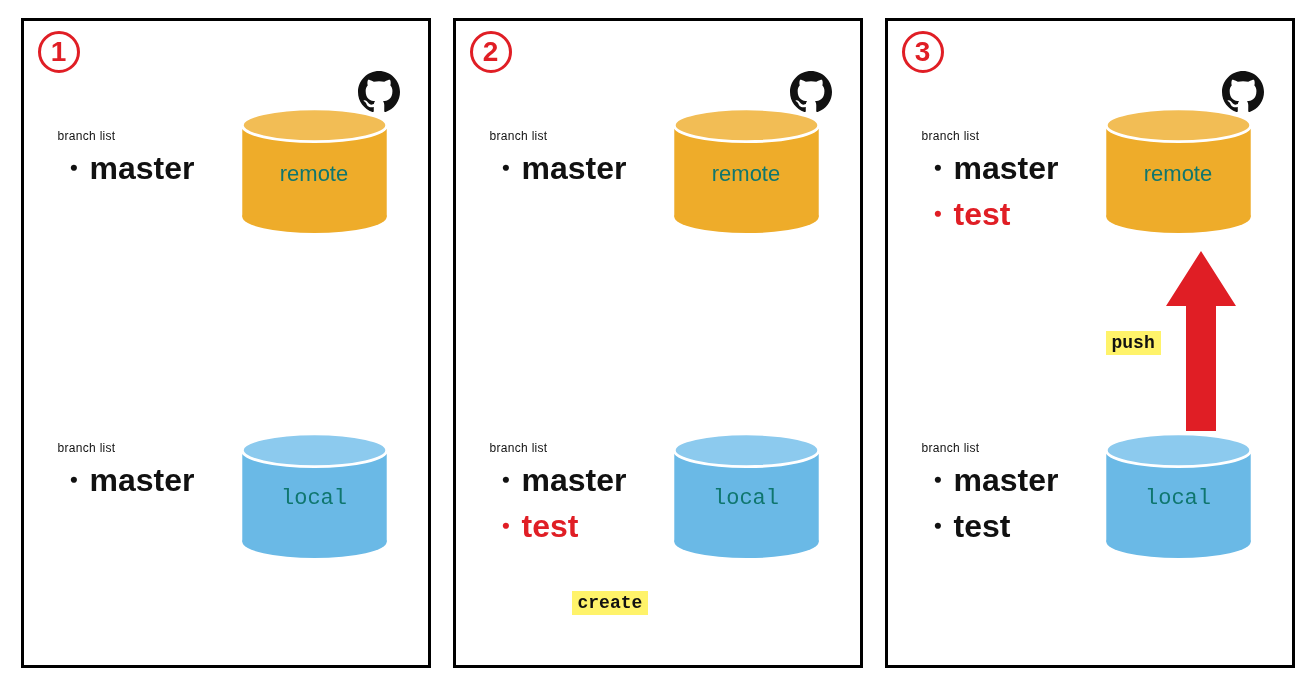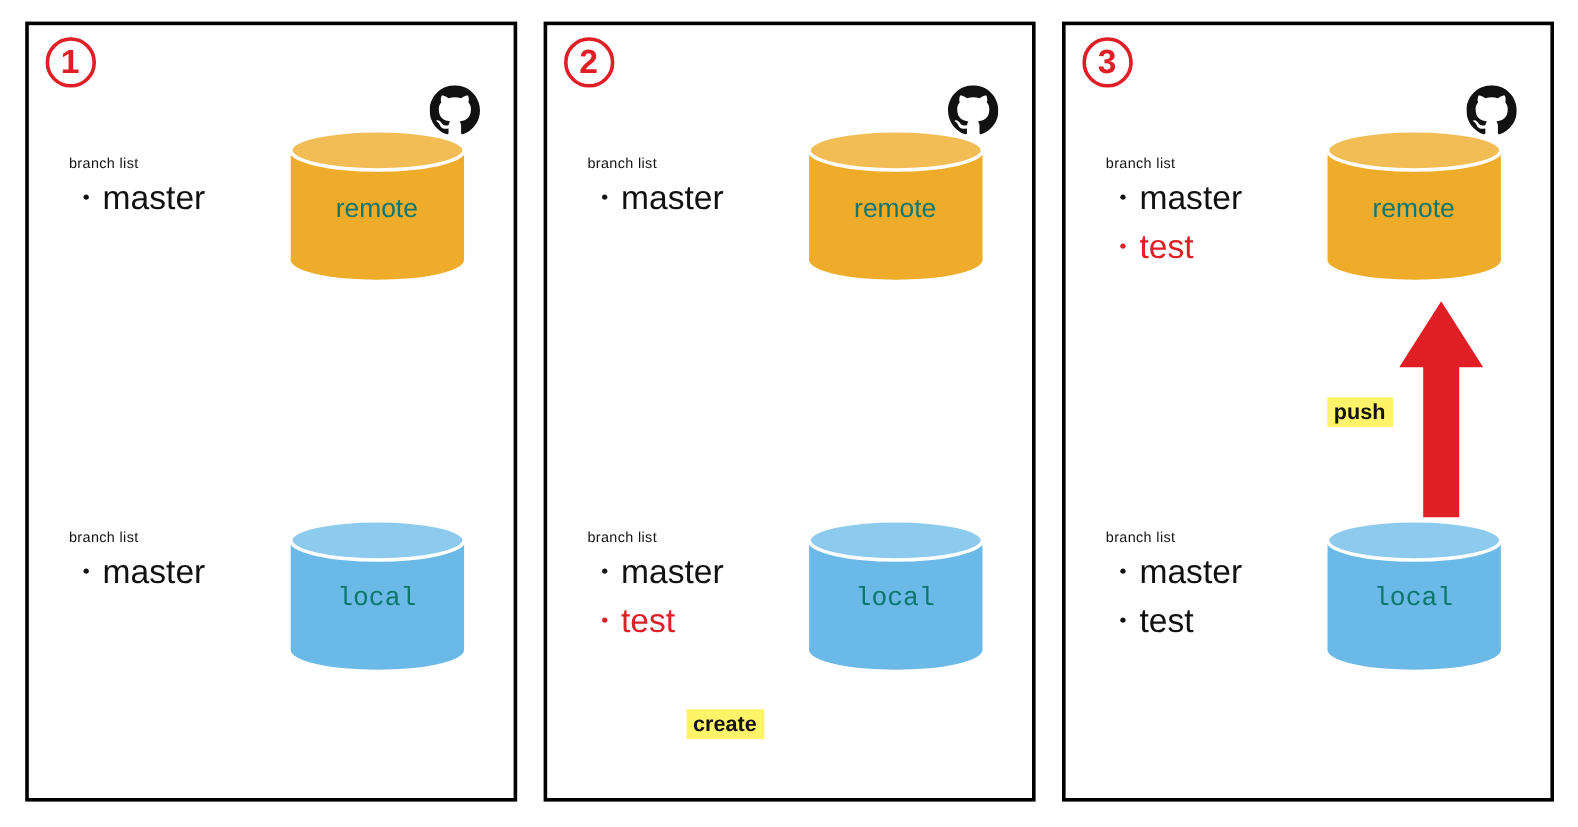--- a/index.html
+++ b/index.html
@@ -68,28 +68,28 @@
   }
   .branch-block.remote { top: 108px; }
   .branch-block.local  { top: 420px; }
   .bl-title {
     font-size: 12px;
     font-weight: 400;
     margin-bottom: 2px;
     letter-spacing: 0.3px;
   }
   .bl-item {
-    font-size: 28px;
-    font-weight: 400;
+    font-size: 32px;
+    font-weight: 700;
     line-height: 1.45;
   }
   .bl-item.new { color: #e01e25; }
   .tag {
     background: #fff36a;
-    font-family: Liberation Sans, sans-serif;
+    font-family: Liberation Mono, monospace;
     font-size: 18px;
     font-weight: 700;
     padding: 2px 6px;
     display: inline-block;
   }
   .tag-create { position: absolute; left: 116px; top: 570px; }
   .tag-push   { position: absolute; left: 218px; top: 310px; }
   .push-arrow {
     position: absolute;
     left: 278px;

